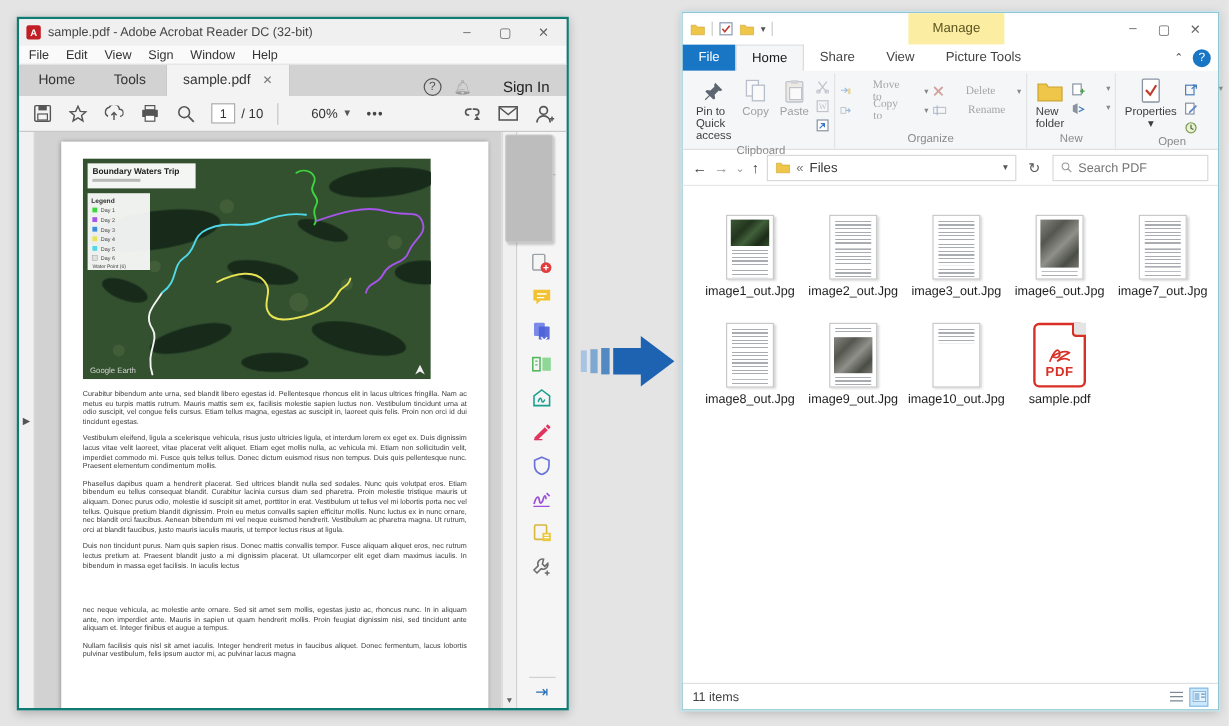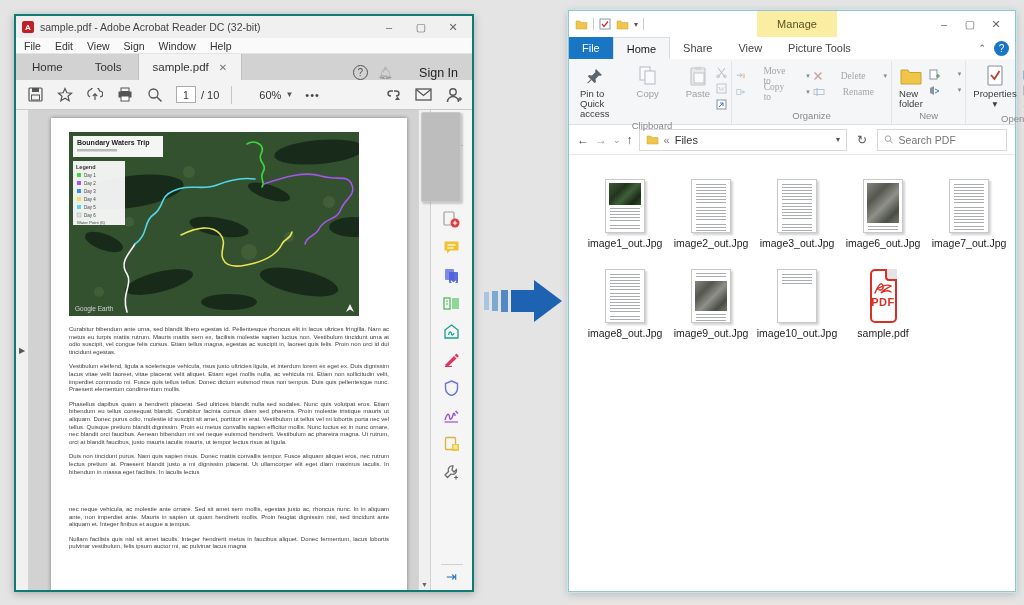--- a/index.html
+++ b/index.html
@@ -69,21 +69,21 @@
   .ex-tabs .spacer{flex:1;}
   .chev{color:#555;font-size:9px;padding:0 8px;align-self:center;}
   .helpq{width:15px;height:15px;border-radius:50%;background:#1976c5;color:#fff;font-size:10px;display:flex;align-items:center;justify-content:center;align-self:center;margin-right:6px;}
   .ribbon{height:66px;background:#f5f6f7;border-bottom:1px solid #e0e0e0;display:flex;flex:none;padding:2px 4px 0 4px;}
   .rgroup{display:flex;flex-direction:column;padding:0 4px;position:relative;}
   .rgroup + .rgroup{border-left:1px solid #e4e4e4;}
   .rg-items{flex:1;display:flex;align-items:flex-start;gap:3px;padding-top:2px;}
   .rg-label{height:14px;text-align:center;font-size:9.5px;color:#8a8a8a;flex:none;}
   .bigbtn{display:flex;flex-direction:column;align-items:center;justify-content:flex-start;font-size:9.5px;color:#3c3c3c;text-align:left;padding:1px 3px;line-height:10px;}
   .bigbtn .bico{height:24px;display:flex;align-items:center;justify-content:center;margin-bottom:1px;}
-  .bigbtn.dim{color:#a0a0a0;margin-left:18px;}
+  .bigbtn.dim{color:#a0a0a0;}
   .bigbtn.dim svg{opacity:.5;}
   .smallcol{display:flex;flex-direction:column;gap:2px;padding-top:2px;}
   .smallbtn{display:flex;align-items:center;gap:18px;font-size:9.5px;color:#3c3c3c;height:14px;font-family:Liberation Serif, serif;}
   .smallbtn.dim{color:#a6a6a6;}
   .smallbtn.dim svg{opacity:.5;}
   .smallbtn .dd{font-size:7px;color:#888;}
   .addr{height:30px;display:flex;align-items:center;padding:3px 8px;gap:6px;background:#fff;border-bottom:1px solid #e8e8e8;flex:none;font-size:11px;}
   .navarrow{color:#999;font-size:12px;}
   .navarrow.on{color:#444;}
   .addrbox{flex:1;height:22px;border:1px solid #d9d9d9;display:flex;align-items:center;padding:0 6px;gap:5px;color:#333;}
@@ -92,21 +92,21 @@
   .searchbox{width:130px;height:22px;border:1px solid #d9d9d9;display:flex;align-items:center;padding:0 6px;gap:5px;}
   .searchbox input{border:none;outline:none;width:100%;font-size:10.5px;color:#888;font-family:"Liberation Sans",sans-serif;background:transparent;}
   .filearea{flex:1;background:#fff;padding:10px 10px 0 14px;display:grid;grid-template-columns:repeat(5,84px);grid-auto-rows:88px;column-gap:2px;row-gap:2px;align-content:start;overflow:hidden;}
   .fitem{display:flex;flex-direction:column;align-items:center;justify-content:flex-end;height:84px;}
   .fname{font-size:10.5px;color:#1e1e1e;margin-top:4px;white-space:nowrap;}
   .thumb{width:40px;height:54px;background:#fff;border:1px solid #c9c9c9;box-shadow:1.5px 1.5px 2px rgba(0,0,0,.18);position:relative;}
   .tl{position:absolute;left:4px;right:4px;background:repeating-linear-gradient(to bottom,#a9adb2 0,#a9adb2 1px,transparent 1px,transparent 3px);}
   .imgblk{position:absolute;left:3px;right:3px;}
   .green{background:linear-gradient(135deg,#3d5836 0%,#22351e 35%,#41603a 55%,#1b2b18 80%,#33502c 100%);}
   .gray{background:linear-gradient(135deg,#84867f 0%,#54564f 30%,#8e9089 55%,#4a4c46 80%,#75776f 100%);}
-  .pdfbig{width:27px;height:54px;border:2.5px solid #d93025;border-radius:5px;background:#fff;position:relative;display:flex;flex-direction:column;align-items:center;justify-content:center;padding-bottom:5px;}
+  .pdfbig{width:44px;height:54px;border:2.5px solid #d93025;border-radius:5px;background:#fff;position:relative;display:flex;flex-direction:column;align-items:center;justify-content:flex-end;padding-bottom:5px;}
   .pdfbig .fold{position:absolute;top:-2px;right:-2px;width:12px;height:12px;background:#e4e4e4;border-left:2.5px solid #d93025;border-bottom:2.5px solid #d93025;border-bottom-left-radius:4px;}
   .pdfbig .ptxt{color:#d93025;font-weight:bold;font-size:11px;letter-spacing:.5px;}
   .statusbar{height:22px;border-top:1px solid #e0e0e0;display:flex;align-items:center;padding:0 8px;font-size:10.5px;color:#444;flex:none;}
   .statusbar .spacer{flex:1;}
   .viewico{width:16px;height:16px;display:flex;align-items:center;justify-content:center;margin-left:3px;border:1px solid transparent;}
   .viewico.active{background:#cce8ff;border-color:#84bde6;}
 </style>
 </head>
 <body>
 
@@ -707,15 +707,34 @@
           <span class="fold"></span>
           <svg width="22" height="16" viewBox="0 0 22 16">
               <path d="M3 13 C7 3 10 2 11 6 C12 10 8 11 5 9 C10 6 16 4 19 6 C16 8 12 9 9 13 C12 11 16 10 19 12" fill="none" stroke="#d93025" stroke-width="1.4" stroke-linecap="round"></path>
             </svg>
           <span class="ptxt">PDF</span>
         </span>
         <span class="fname">sample.pdf</span>
       </div>
     </div>
 
+    <div class="statusbar">
+      <span>11 items</span>
+      <span class="spacer"></span>
+      <span class="viewico">
+        <svg width="11" height="9" viewBox="0 0 11 9">
+            <line x1="0" y1="1" x2="11" y2="1" stroke="#7b8794"></line>
+            <line x1="0" y1="4.5" x2="11" y2="4.5" stroke="#7b8794"></line>
+            <line x1="0" y1="8" x2="11" y2="8" stroke="#7b8794"></line>
+          </svg>
+      </span>
+      <span class="viewico active">
+        <svg width="11" height="9" viewBox="0 0 11 9">
+            <rect x="0" y="0" width="11" height="9" fill="#e8f4ff" stroke="#5a93c0"></rect>
+            <rect x="1.5" y="1.5" width="4" height="6" fill="#9cc3e2"></rect>
+            <line x1="7" y1="2.5" x2="10" y2="2.5" stroke="#5a93c0"></line>
+            <line x1="7" y1="5" x2="10" y2="5" stroke="#5a93c0"></line>
+          </svg>
+      </span>
+    </div>
   </div>
 
 </div>
 
 </body></html>

